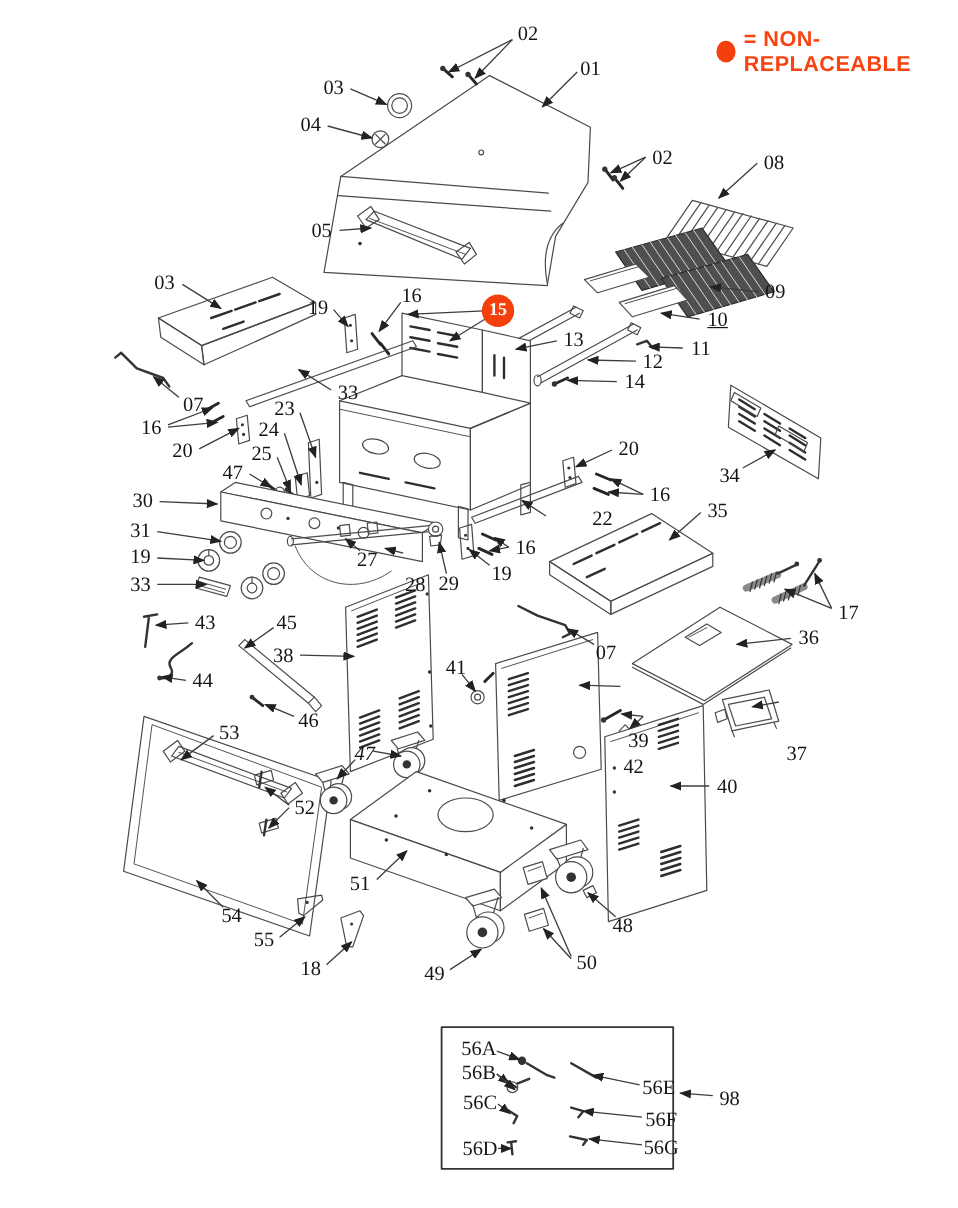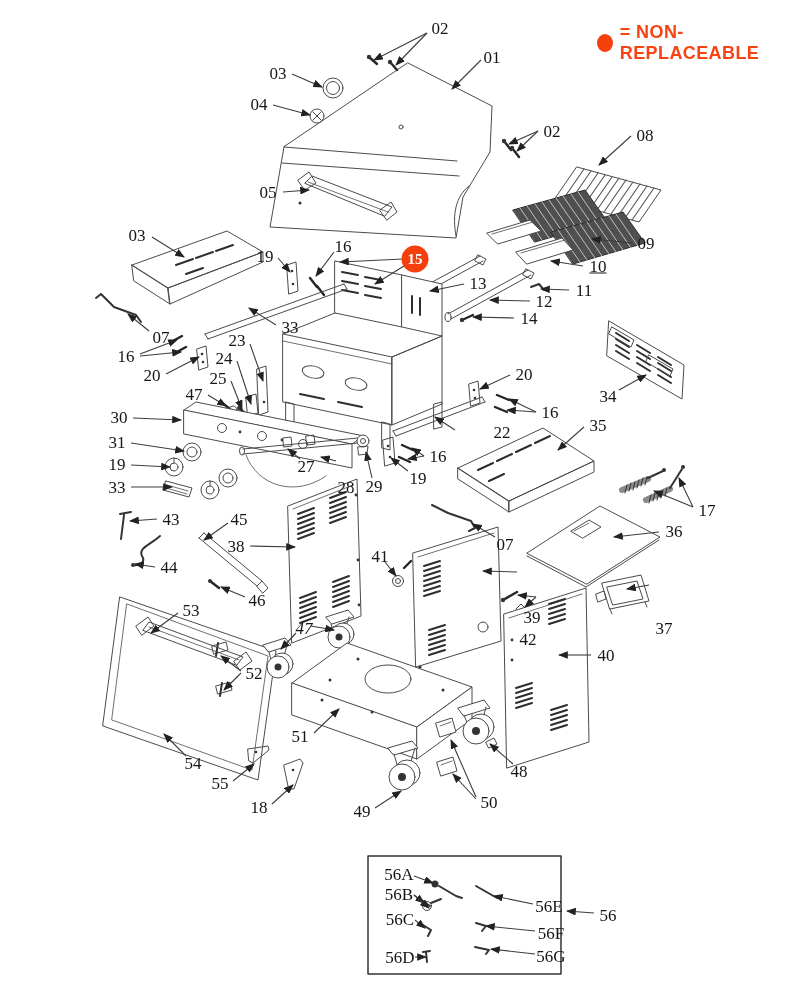--- a/index.html
+++ b/index.html
@@ -598,21 +598,21 @@
       <div class="callout" style="left: 259px; top: 807px;">18</div>
       <div class="callout" style="left: 362px; top: 811px;">49</div>
       <div class="callout" style="left: 489px; top: 802px;">50</div>
       <div class="callout" style="left: 399px; top: 874px;">56A</div>
       <div class="callout" style="left: 399px; top: 894px;">56B</div>
       <div class="callout" style="left: 400px; top: 919px;">56C</div>
       <div class="callout" style="left: 400px; top: 957px;">56D</div>
       <div class="callout" style="left: 549px; top: 906px;">56E</div>
       <div class="callout" style="left: 551px; top: 933px;">56F</div>
       <div class="callout" style="left: 551px; top: 956px;">56G</div>
-      <div class="callout" style="left: 608px; top: 915px;">56</div>
+      <div class="callout" style="left: 608px; top: 915px;">98</div>
     </div>
 
   <div class="legend">
     <span class="legend-dot" style="background: rgb(245, 64, 13);"></span>
     <span style="color: rgb(248, 67, 18);">= NON-REPLACEABLE</span>
   </div>
 
 </div>
 
 </body></html>

